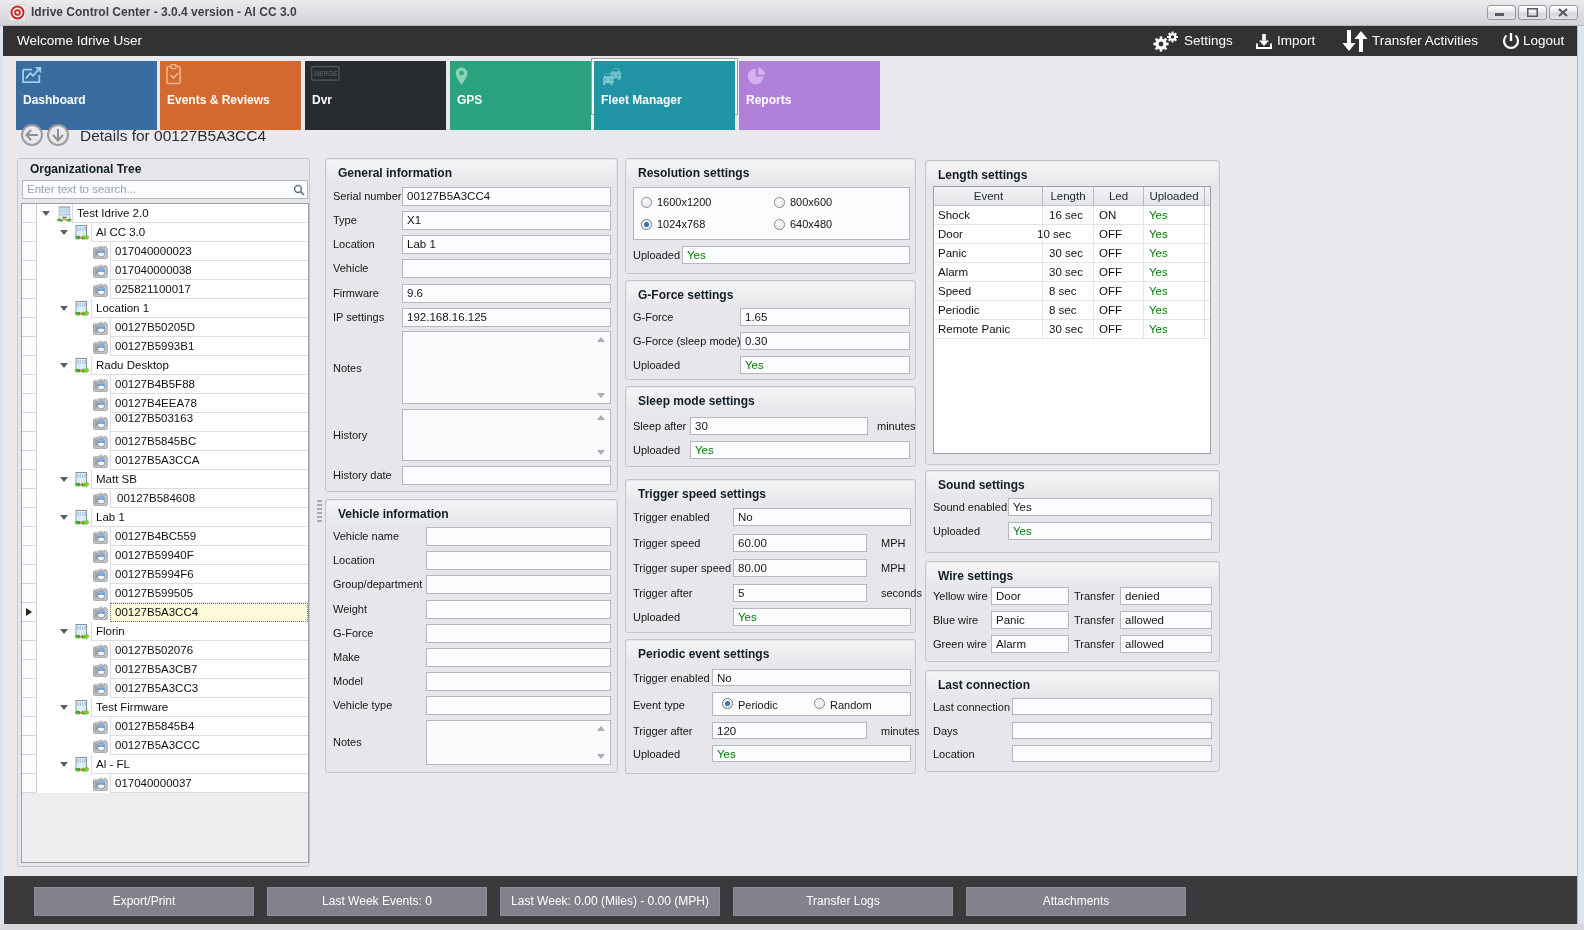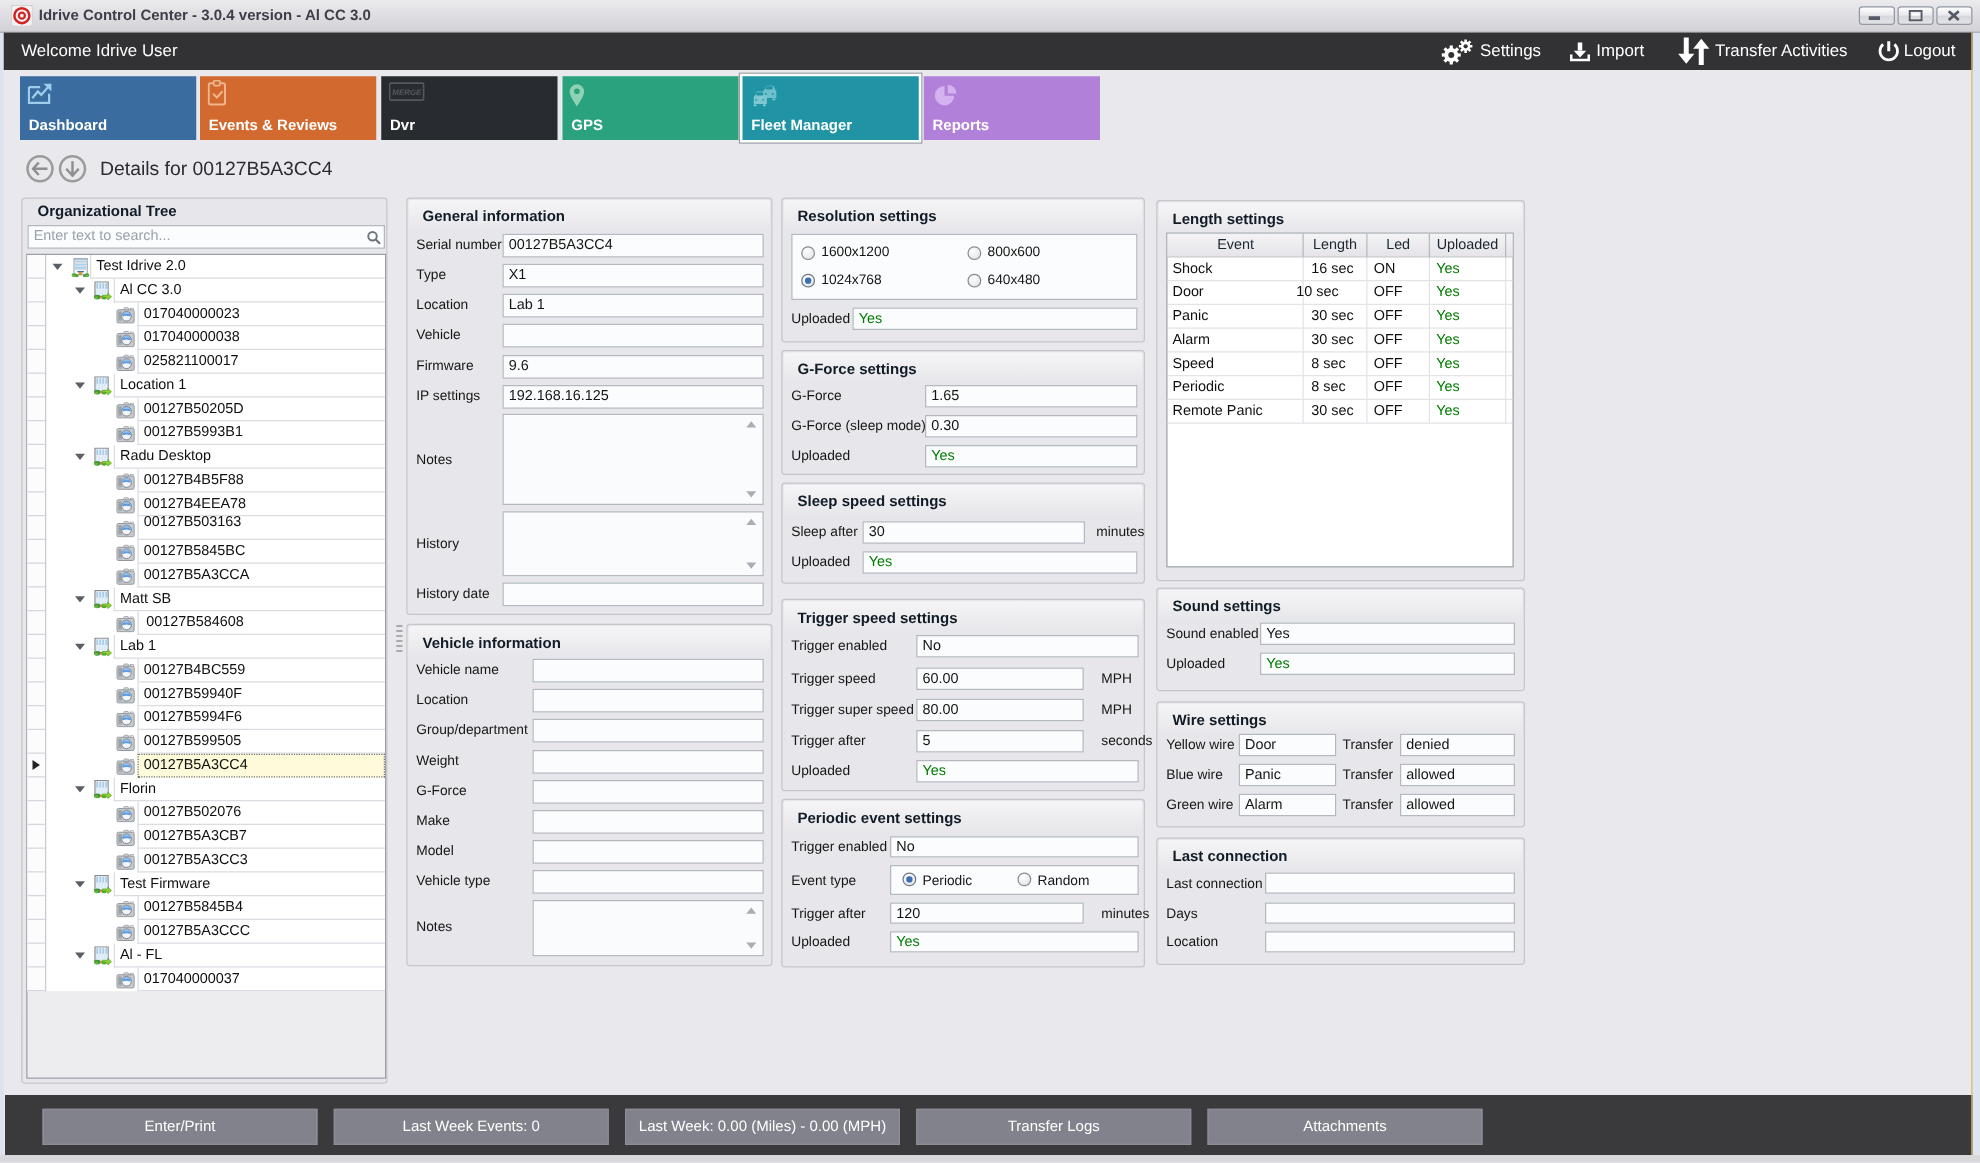--- a/index.html
+++ b/index.html
@@ -2,21 +2,21 @@
 <html><head><meta charset="utf-8"><style>
 *{margin:0;padding:0;box-sizing:border-box}
 html,body{width:1584px;height:930px;overflow:hidden}
 body{font-family:"Liberation Sans",sans-serif;background:#e9e9ed;position:relative}
 .abs{position:absolute}
 .titlebar{left:0;top:0;width:1584px;height:26px;background:linear-gradient(#ebebee,#d2d2d7);border-bottom:1px solid #b7b7bd}
 .title-txt{left:31px;top:5px;font-size:12px;font-weight:bold;color:#3e3e49}
 .winbtn{top:5px;width:29px;height:15px;border:1px solid #9499a3;border-radius:3px;background:linear-gradient(#fefefe,#e8e8ec 48%,#d6d6dc 52%,#e2e2e7)}
 .menubar{left:0;top:26px;width:1584px;height:30px;background:#323235;color:#fff}
 .mtxt{top:33px;font-size:13.5px;color:#fff}
-.tab{top:61px;height:51px}
+.tab{top:61px;height:69px}
 .tab .tlbl{position:absolute;left:7px;top:32px;font-size:12px;font-weight:bold;color:#fff}
 .circbtn{top:124px;width:22px;height:22px;border:2px solid #9b9b9b;border-radius:50%;background:#e9e9ed}
 .panel{background:#e7e7eb;border:1px solid #c5c5cc;border-radius:3px}
 .phead{position:absolute;left:1px;top:1px;right:1px;height:24px;background:linear-gradient(#f5f5f7,#e7e7eb);border-radius:2px 2px 0 0}
 .phead span{position:absolute;left:11px;top:6px;font-size:12px;font-weight:bold;color:#121c26}
 .lbl{font-size:11px;color:#151515;white-space:nowrap}
 .inp{border:1px solid #b4b9c0;background:#fbfcfd;font-size:11.5px;color:#151515;white-space:nowrap}
 .inp span{position:absolute;left:4px;top:2px}
 .grn{color:#007c00 !important}
 .ta{border:1px solid #b4b9c0;background:#fafbfc}
@@ -932,21 +932,21 @@
 <div class="abs lbl" style="left:633px;top:335px">G-Force (sleep mode)</div>
 <div class="abs inp" style="left:740px;top:332px;width:170px;height:18px">
     <span class="">0.30</span>
   </div>
 <div class="abs lbl" style="left:633px;top:359px">Uploaded</div>
 <div class="abs inp" style="left:740px;top:356px;width:170px;height:18px">
     <span class="grn">Yes</span>
   </div>
 <div class="abs panel" style="left:625px;top:386px;width:291px;height:81px">
     <div class="phead">
-      <span>Sleep speed settings</span>
+      <span>Sleep mode settings</span>
     </div>
   </div>
 <div class="abs lbl" style="left:633px;top:420px">Sleep after</div>
 <div class="abs inp" style="left:690px;top:417px;width:178px;height:18px">
     <span class="">30</span>
   </div>
 <div class="abs lbl" style="left:877px;top:420px">minutes</div>
 <div class="abs lbl" style="left:633px;top:444px">Uploaded</div>
 <div class="abs inp" style="left:690px;top:441px;width:220px;height:18px">
     <span class="grn">Yes</span>
@@ -1113,17 +1113,17 @@
     <span class=""></span>
   </div>
 <div class="abs lbl" style="left:933px;top:748px">Location</div>
 <div class="abs inp" style="left:1012px;top:745px;width:200px;height:17px">
     <span class=""></span>
   </div>
 <div class="abs" style="left:4px;top:876px;width:1580px;height:48px;background:#3a3a3c"></div>
 <div class="abs" style="left:0;top:924px;width:1584px;height:6px;background:#d8d8dc"></div>
 <div class="abs" style="left:0;top:26px;width:3px;height:898px;background:#dbe3ee"></div>
 <div class="abs" style="left:1578px;top:26px;width:6px;height:898px;background:#dfe5ee"></div>
-<div class="abs botbtn" style="left:34px">Enter/Print</div>
+<div class="abs botbtn" style="left:34px">Export/Print</div>
 <div class="abs botbtn" style="left:267px">Last Week Events: 0</div>
 <div class="abs botbtn" style="left:500px">Last Week: 0.00 (Miles) - 0.00 (MPH)</div>
 <div class="abs botbtn" style="left:733px">Transfer Logs</div>
 <div class="abs botbtn" style="left:966px">Attachments</div>
 <div class="abs" style="left:1577px;top:26px;width:1px;height:898px;background:#d9b36a"></div>
 </body></html>

